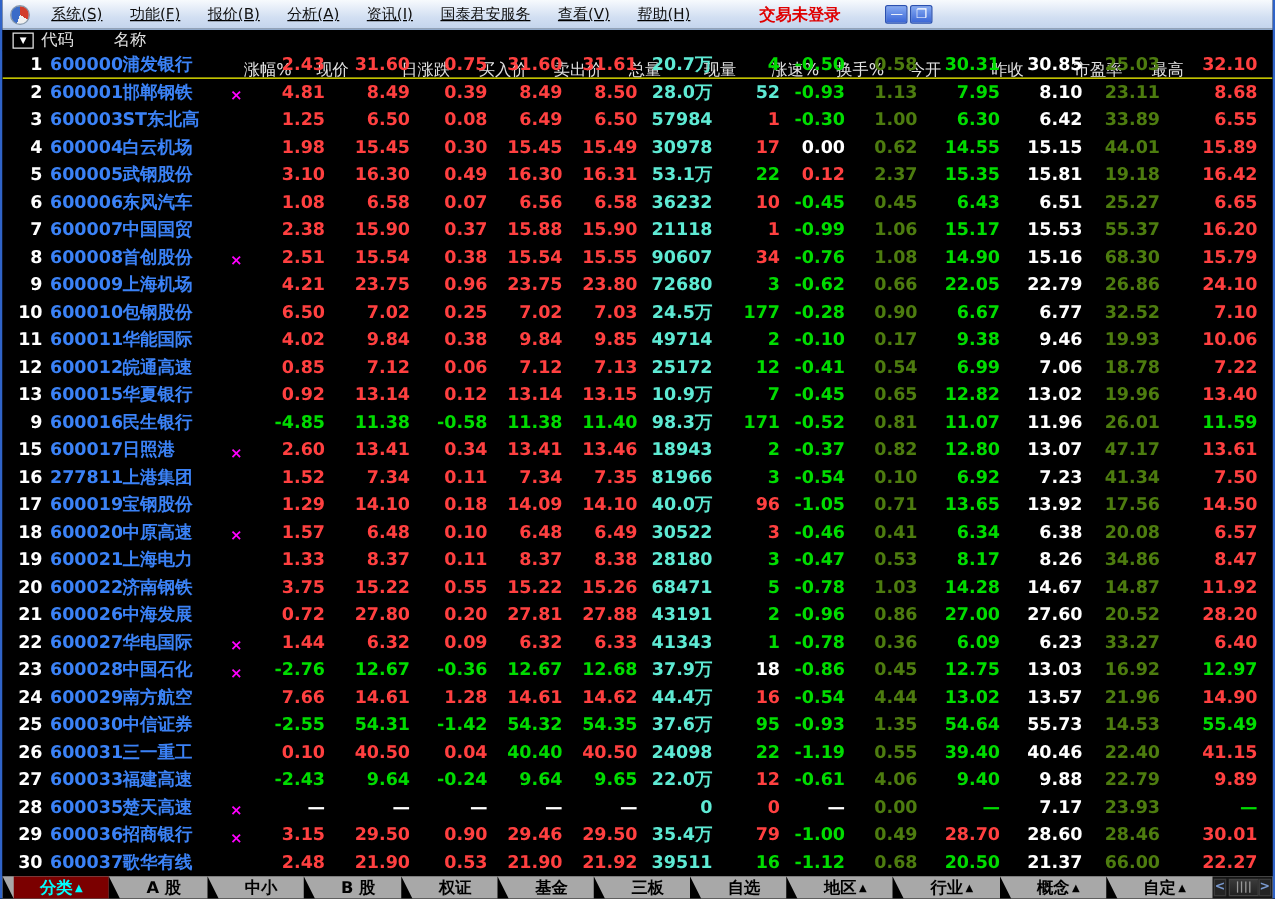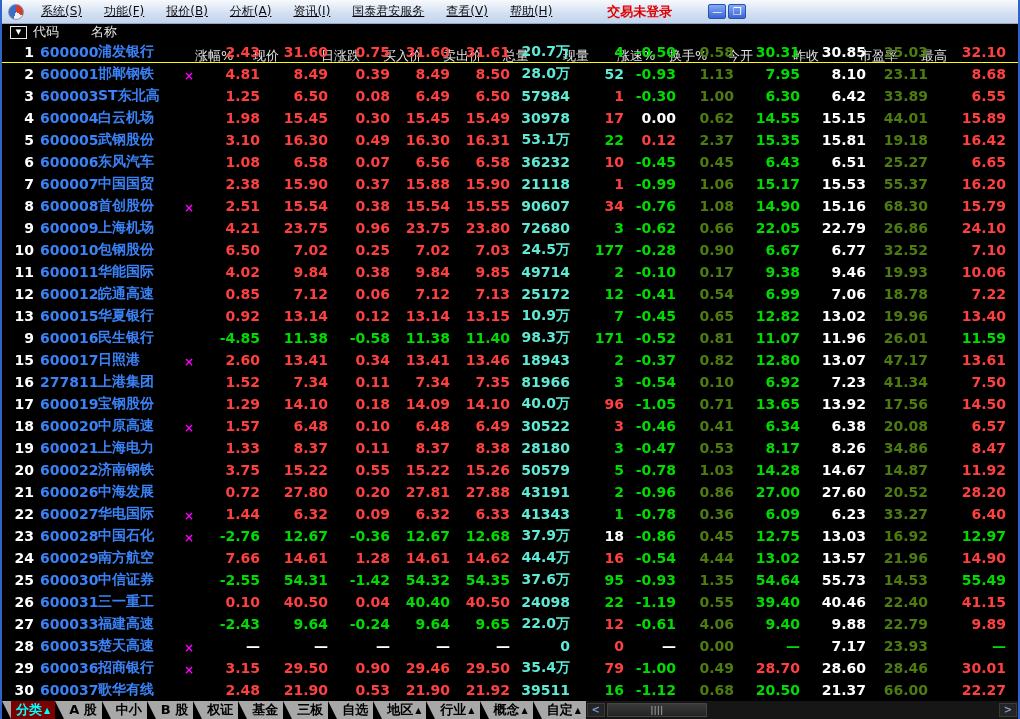--- a/index.html
+++ b/index.html
@@ -45,21 +45,21 @@
   .w-turn{width:58px}.w-open{width:66px}.w-prev{width:66px}.w-pe{width:62px}
   .w-high{width:90px;padding-right:12px}
 
   
   .cr{color:#ff4040}.cg{color:#00dc00}.cw{color:#ffffff}.cy{color:#3b82f6}
   .cd{color:#5eead4}.cx{color:#4d7c0f}.cm{color:#ff00ff}
 
   
   .bottombar { height:18px; flex:0 0 18px; display:flex; align-items:stretch;
                background:#a8a8a8; font-size:13px; font-weight:bold; overflow:hidden; }
-  .tab { display:flex; align-items:center; padding:0 5px; color:#000; cursor:default; white-space:nowrap; }
+  .tab { display:flex; align-items:center; padding:0 21px; color:#000; cursor:default; white-space:nowrap; }
   .tab-sel { background:#7b0000; color:#00ffff; }
   .tab-arrow { font-size:8px; margin-left:2px; }
   .tab-sep { width:0; height:0; border-bottom:18px solid #000; border-right:9px solid transparent; }
   .hscroll { flex:1; background:#161616; display:flex; align-items:center; padding:2px 1px; min-width:0; }
   .sb-btn { width:18px; height:14px; background:#242424; border:1px solid #3a3a3a; color:#7a9ad0;
             font-size:10px; line-height:12px; text-align:center; cursor:default; }
   .sb-thumb { width:100px; height:14px; margin-left:2px; background:linear-gradient(#3a3a3a,#222);
               border:1px solid #444; color:#999; font-size:9px; line-height:12px; text-align:center; cursor:default; }
   .sb-track { flex:1; }
 </style>
@@ -472,21 +472,21 @@
         <div class="row">
           <span class="cell w-num ta-r cw">20</span>
           <span class="cell w-code ta-l cy">600022</span>
           <span class="cell w-name ta-l cy">济南钢铁</span>
           <span class="cell w-mark ta-c cm"></span>
           <span class="cell w-zf ta-r cr">3.75</span>
           <span class="cell w-price ta-r cr">15.22</span>
           <span class="cell w-chg ta-r cr">0.55</span>
           <span class="cell w-buy ta-r cr">15.22</span>
           <span class="cell w-sell ta-r cr">15.26</span>
-          <span class="cell w-vol ta-r cd">50579</span>
+          <span class="cell w-vol ta-r cd">68471</span>
           <span class="cell w-cur ta-r cg">5</span>
           <span class="cell w-speed ta-r cg">-0.78</span>
           <span class="cell w-turn ta-r cx">1.03</span>
           <span class="cell w-open ta-r cg">14.28</span>
           <span class="cell w-prev ta-r cw">14.67</span>
           <span class="cell w-pe ta-r cx">14.87</span>
           <span class="cell w-high ta-r cr">11.92</span>
         </div>
         <div class="row">
           <span class="cell w-num ta-r cw">21</span>

